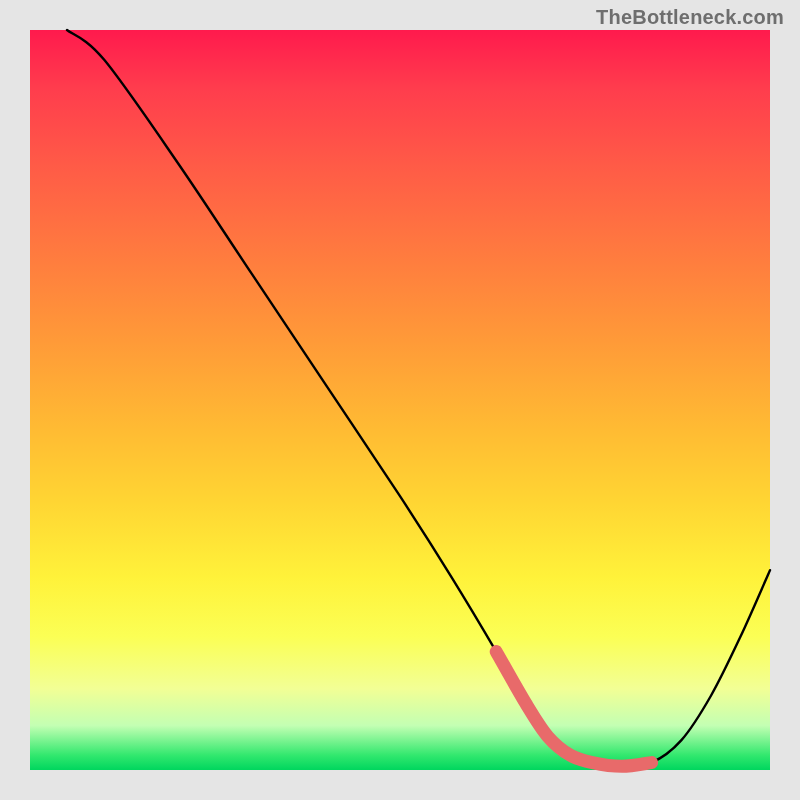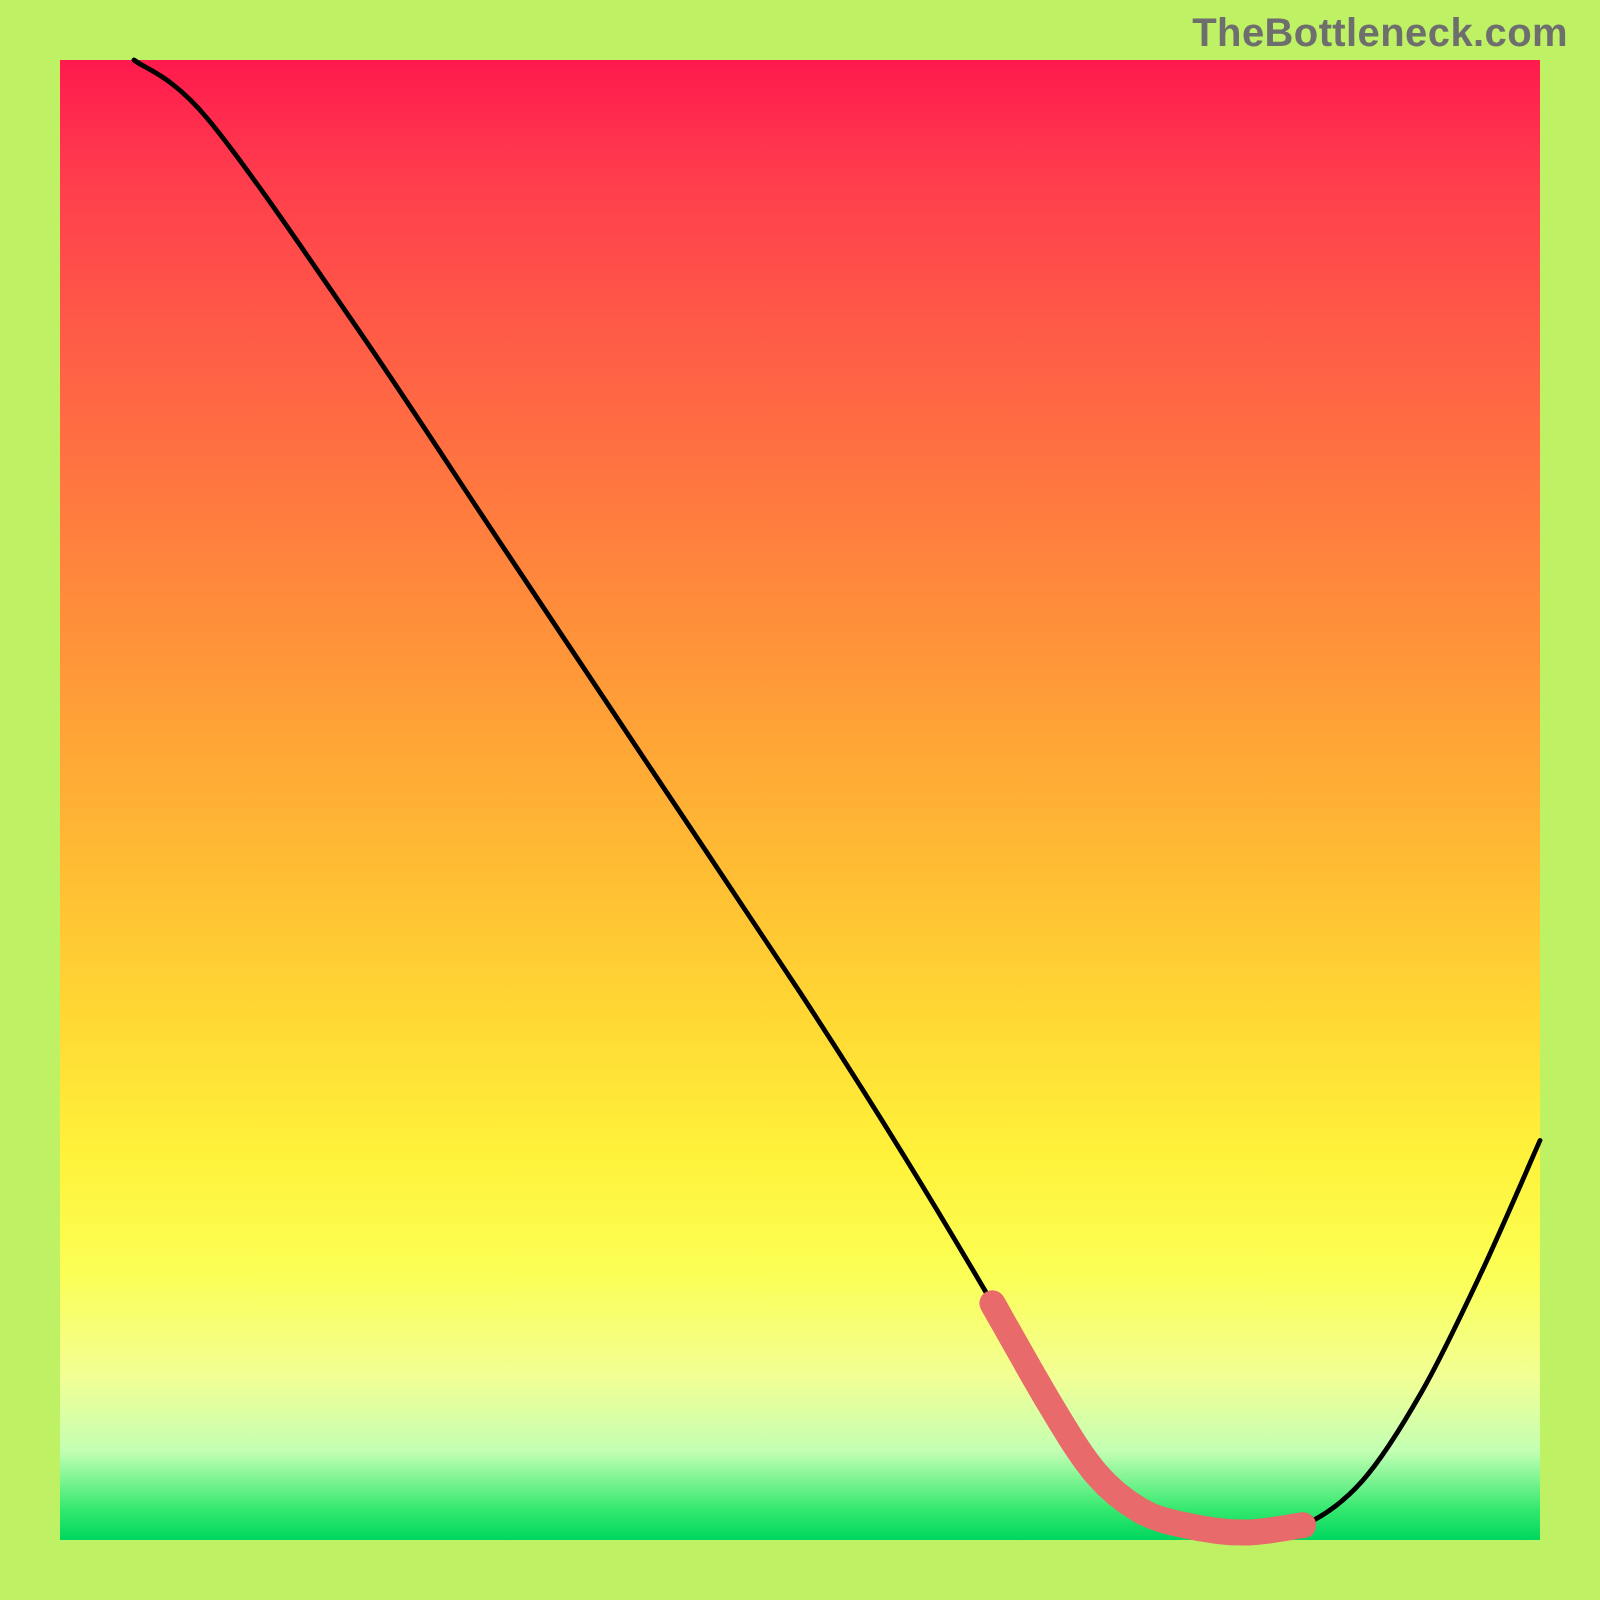--- a/index.html
+++ b/index.html
@@ -8,21 +8,21 @@
     width: 800px;
     height: 800px;
     background: #000;
     overflow: hidden;
     font-family: Arial, Helvetica, sans-serif;
   }
   .frame {
     position: relative;
     width: 800px;
     height: 800px;
-    background: #bef264;
+    background: #e5e5e5;
   }
   .plot {
     position: absolute;
     left: 30px;
     top: 30px;
     width: 740px;
     height: 740px;
     background: linear-gradient(to bottom,
       #ff1a4d 0%,
       #ff3d4d 8%,

